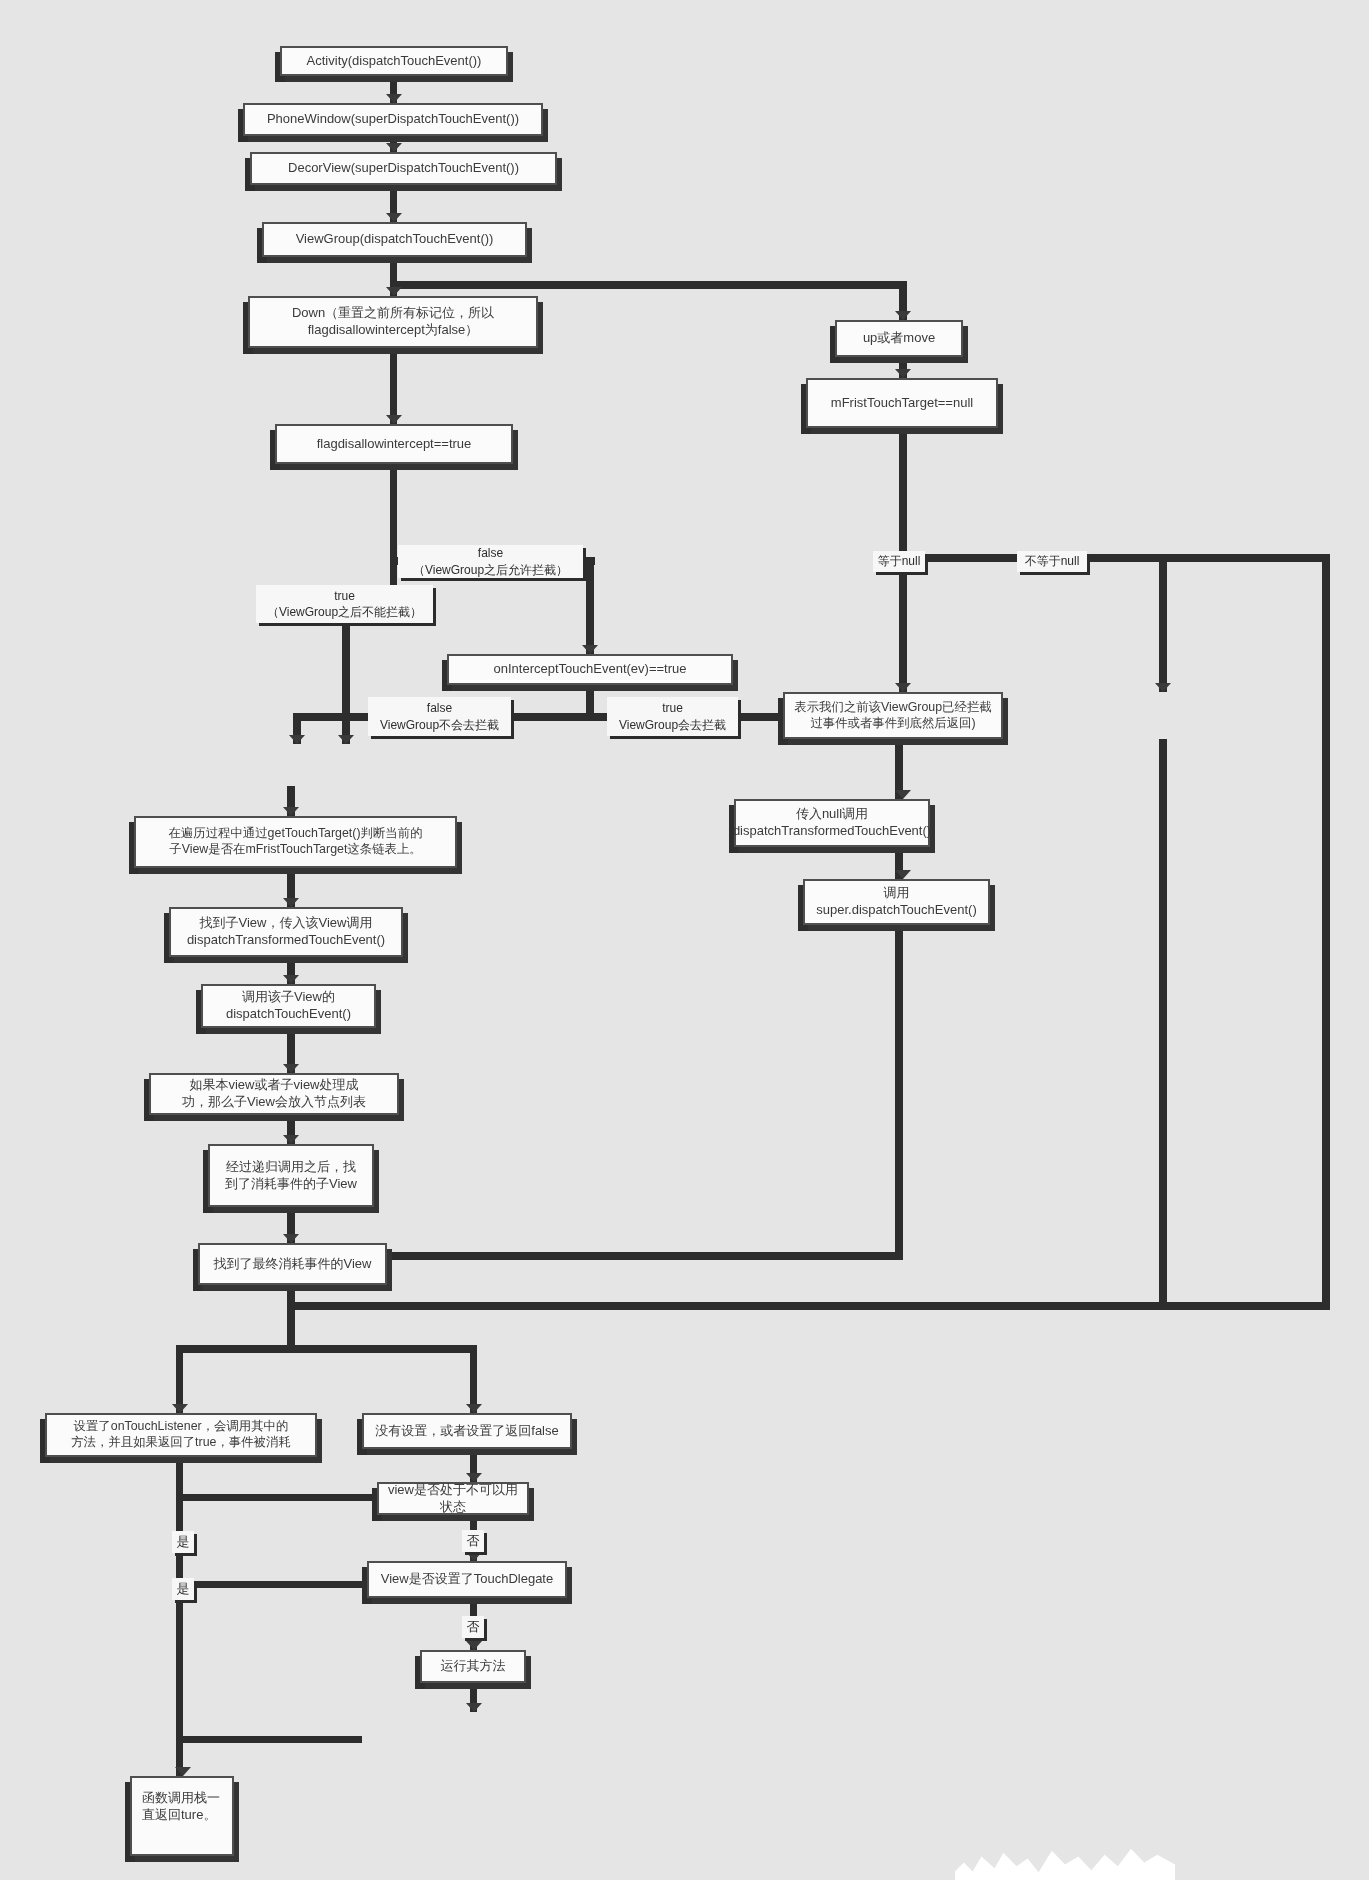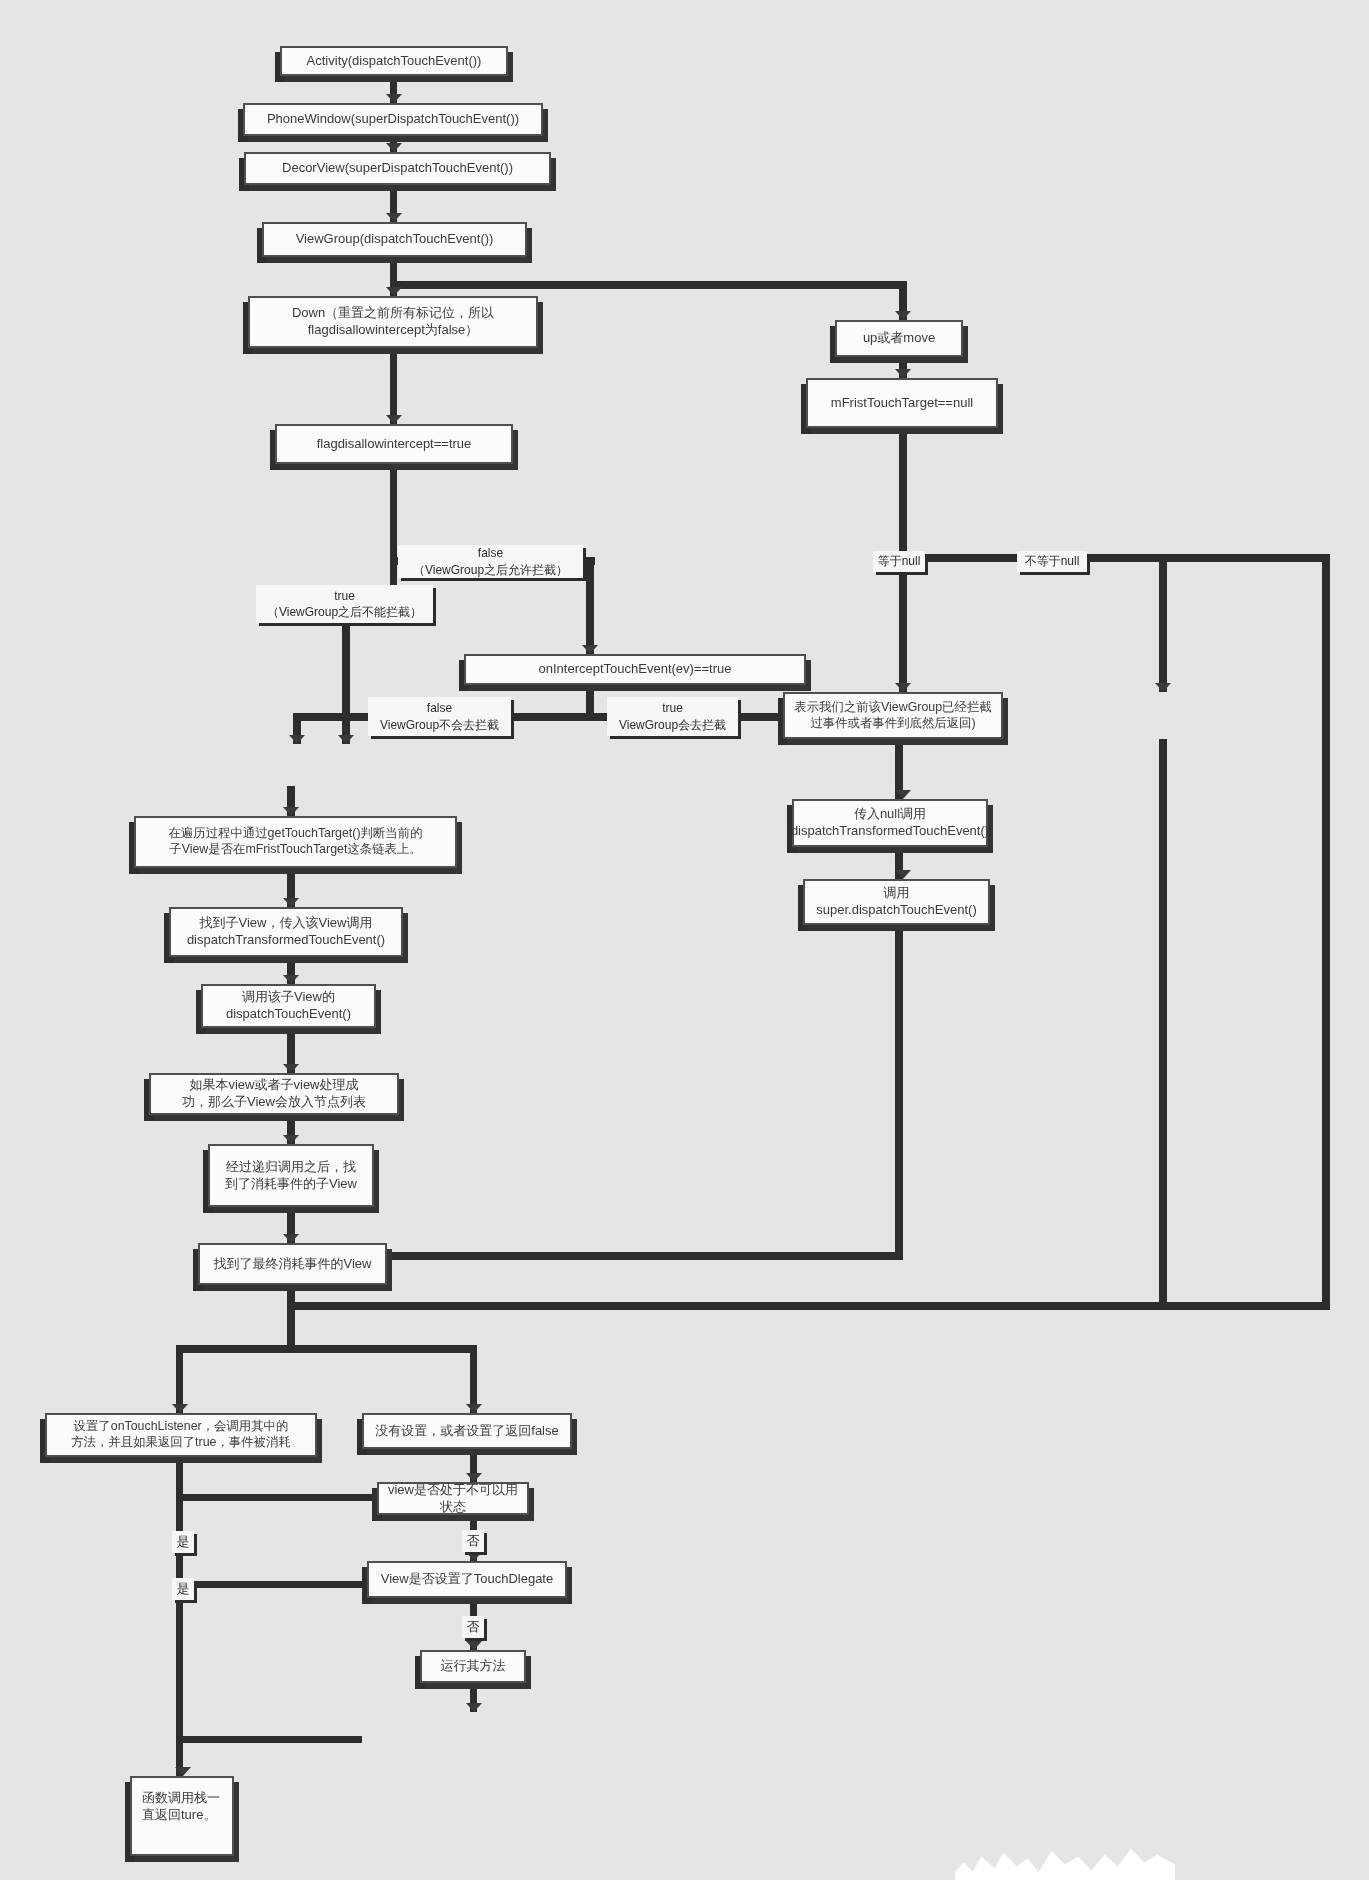--- a/index.html
+++ b/index.html
@@ -93,33 +93,33 @@
   <div class="arr" style="left:172px;top:1404px"></div>
   <div class="arr" style="left:466px;top:1404px"></div>
   <div class="arr" style="left:466px;top:1473px"></div>
   <div class="arr" style="left:466px;top:1552px"></div>
   <div class="arr" style="left:466px;top:1641px"></div>
   <div class="arr" style="left:466px;top:1703px"></div>
   <div class="arr" style="left:175px;top:1767px"></div>
 
   <div class="node" style="left:280px;top:46px;width:228px;height:30px">Activity(dispatchTouchEvent())</div>
   <div class="node" style="left:243px;top:103px;width:300px;height:33px">PhoneWindow(superDispatchTouchEvent())</div>
-  <div class="node" style="left:244px;top:152px;width:307px;height:33px">DecorView(superDispatchTouchEvent())</div>
+  <div class="node" style="left:250px;top:152px;width:307px;height:33px">DecorView(superDispatchTouchEvent())</div>
   <div class="node" style="left:262px;top:222px;width:265px;height:35px">ViewGroup(dispatchTouchEvent())</div>
   <div class="node" style="left:248px;top:296px;width:290px;height:52px">Down（重置之前所有标记位，所以
 flagdisallowintercept为false）</div>
   <div class="node" style="left:835px;top:320px;width:128px;height:37px">up或者move</div>
   <div class="node" style="left:806px;top:378px;width:192px;height:50px">mFristTouchTarget==null</div>
   <div class="node" style="left:275px;top:424px;width:238px;height:40px">flagdisallowintercept==true</div>
-  <div class="node" style="left:464px;top:654px;width:342px;height:31px">onInterceptTouchEvent(ev)==true</div>
+  <div class="node" style="left:447px;top:654px;width:286px;height:31px">onInterceptTouchEvent(ev)==true</div>
   <div class="node fs12" style="left:783px;top:692px;width:220px;height:47px">表示我们之前该ViewGroup已经拦截
 过事件或者事件到底然后返回)</div>
   <div class="node fs12" style="left:134px;top:816px;width:323px;height:52px">在遍历过程中通过getTouchTarget()判断当前的
 子View是否在mFristTouchTarget这条链表上。</div>
-  <div class="node" style="left:792px;top:799px;width:196px;height:48px">传入null调用
+  <div class="node" style="left:734px;top:799px;width:196px;height:48px">传入null调用
 dispatchTransformedTouchEvent()</div>
   <div class="node" style="left:803px;top:879px;width:187px;height:46px">调用
 super.dispatchTouchEvent()</div>
   <div class="node" style="left:169px;top:907px;width:234px;height:50px">找到子View，传入该View调用
 dispatchTransformedTouchEvent()</div>
   <div class="node" style="left:201px;top:984px;width:175px;height:44px">调用该子View的
 dispatchTouchEvent()</div>
   <div class="node" style="left:149px;top:1073px;width:250px;height:42px">如果本view或者子view处理成
 功，那么子View会放入节点列表</div>
   <div class="node" style="left:208px;top:1144px;width:166px;height:63px">经过递归调用之后，找

